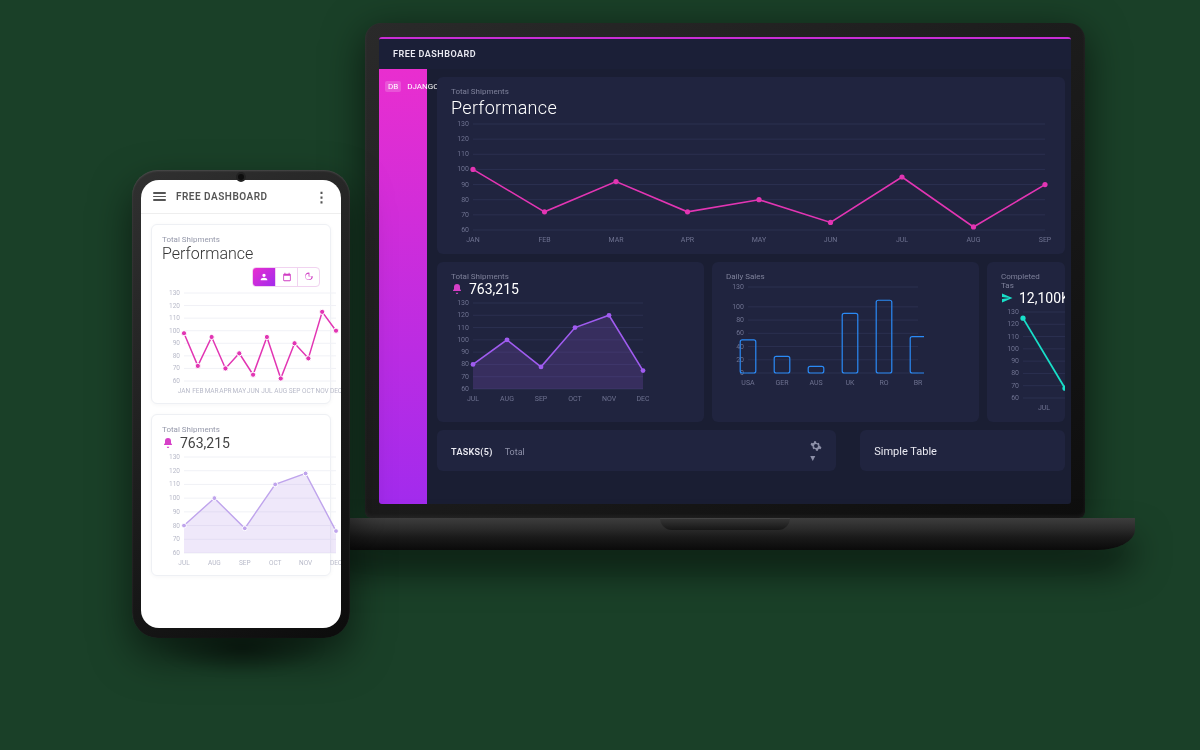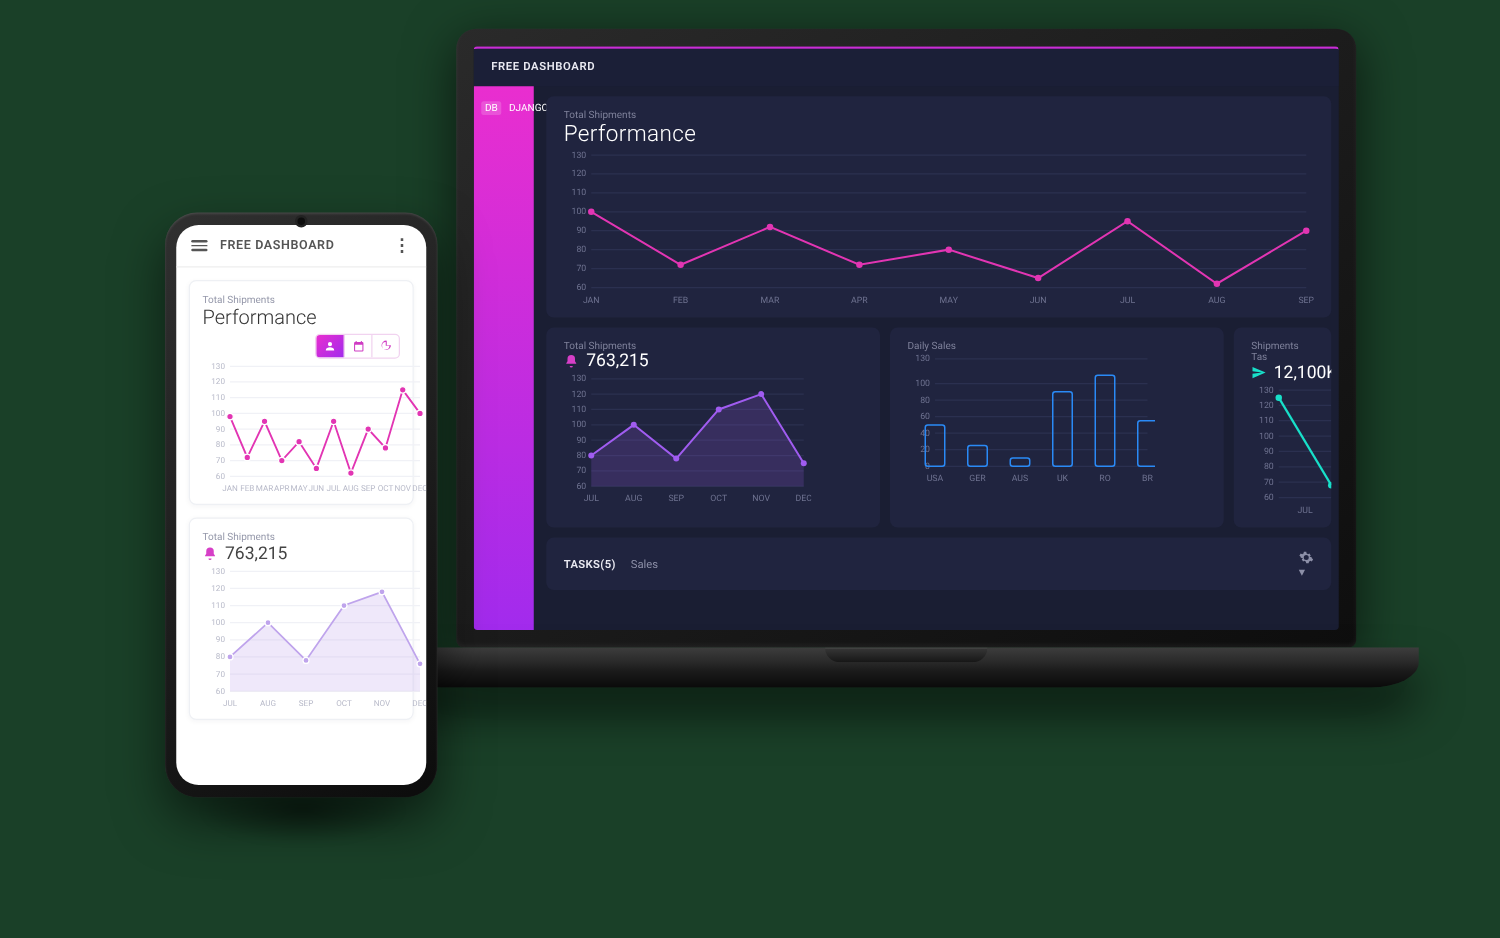--- a/index.html
+++ b/index.html
@@ -348,21 +348,21 @@
                   <rect x="14.208333333333332" y="58.92307692307692" width="15.583333333333334" height="33.07692307692308" class="series-blue-bar" rx="2" fill="rgba(42,138,246,.12)"></rect>
                   <rect x="48.208333333333336" y="75.46153846153845" width="15.583333333333334" height="16.538461538461547" class="series-blue-bar" rx="2" fill="rgba(42,138,246,.12)"></rect>
                   <rect x="82.20833333333333" y="85.38461538461539" width="15.583333333333334" height="6.615384615384613" class="series-blue-bar" rx="2" fill="rgba(42,138,246,.12)"></rect>
                   <rect x="116.20833333333333" y="32.46153846153846" width="15.583333333333334" height="59.53846153846154" class="series-blue-bar" rx="2" fill="rgba(42,138,246,.12)"></rect>
                   <rect x="150.20833333333334" y="19.230769230769226" width="15.583333333333334" height="72.76923076923077" class="series-blue-bar" rx="2" fill="rgba(42,138,246,.12)"></rect>
                   <rect x="184.20833333333334" y="55.61538461538461" width="15.583333333333334" height="36.38461538461539" class="series-blue-bar" rx="2" fill="rgba(42,138,246,.12)"></rect>
                 </svg>
             </div>
 
             <div class="card mini cut">
-              <div class="card-sub">Shipments Tas</div>
+              <div class="card-sub">Completed Tas</div>
               <div class="card-value">
                 <span class="ico" style="color:#18e0c9">
                   <svg viewBox="0 0 24 24" width="12" height="12">
                       <path fill="currentColor" d="M2 21l21-9L2 3v7l15 2-15 2v7z"></path>
                     </svg>
                 </span>
                 <span>12,100K</span>
               </div>
               <svg width="70" height="108">
                   <g class="grid">
@@ -420,27 +420,30 @@
                   <circle cx="22" cy="12.142857142857139" r="2.6" class="series-teal-dot"></circle>
                   <circle cx="64" cy="82.17142857142858" r="2.6" class="series-teal-dot"></circle>
                 </svg>
             </div>
           </div>
 
           <div class="tasks-row">
             <div class="card" style="flex:2.1">
               <div class="tasks-hdr">
                 <span class="lbl">TASKS(5)</span>
-                <span style="color:#8d90a8">Sales</span>
+                <span style="color:#8d90a8">Total</span>
                 <span class="gear">
                   <svg viewBox="0 0 24 24" width="12" height="12">
                       <path fill="currentColor" d="M12 8a4 4 0 1 0 0 8 4 4 0 0 0 0-8zm9 4a9 9 0 0 1-.1 1.3l2.1 1.6-2 3.4-2.5-1a7 7 0 0 1-2.2 1.3l-.4 2.7h-4l-.4-2.7a7 7 0 0 1-2.2-1.3l-2.5 1-2-3.4 2.1-1.6A9 9 0 0 1 3 12a9 9 0 0 1 .1-1.3L1 9.1l2-3.4 2.5 1A7 7 0 0 1 7.7 5.4L8.1 2.7h4l.4 2.7a7 7 0 0 1 2.2 1.3l2.5-1 2 3.4-2.1 1.6A9 9 0 0 1 21 12z"></path>
                     </svg>▾
                 </span>
               </div>
+            </div>
+            <div class="card" style="flex:1">
+              <span style="font-size:11px;color:#eaeaf2">Simple Table</span>
             </div>
           </div>
 
         </div>
       </div>
     </div>
   </div>
   <div class="laptop-base"></div>
   <div class="laptop-notch"></div>
 </div>

